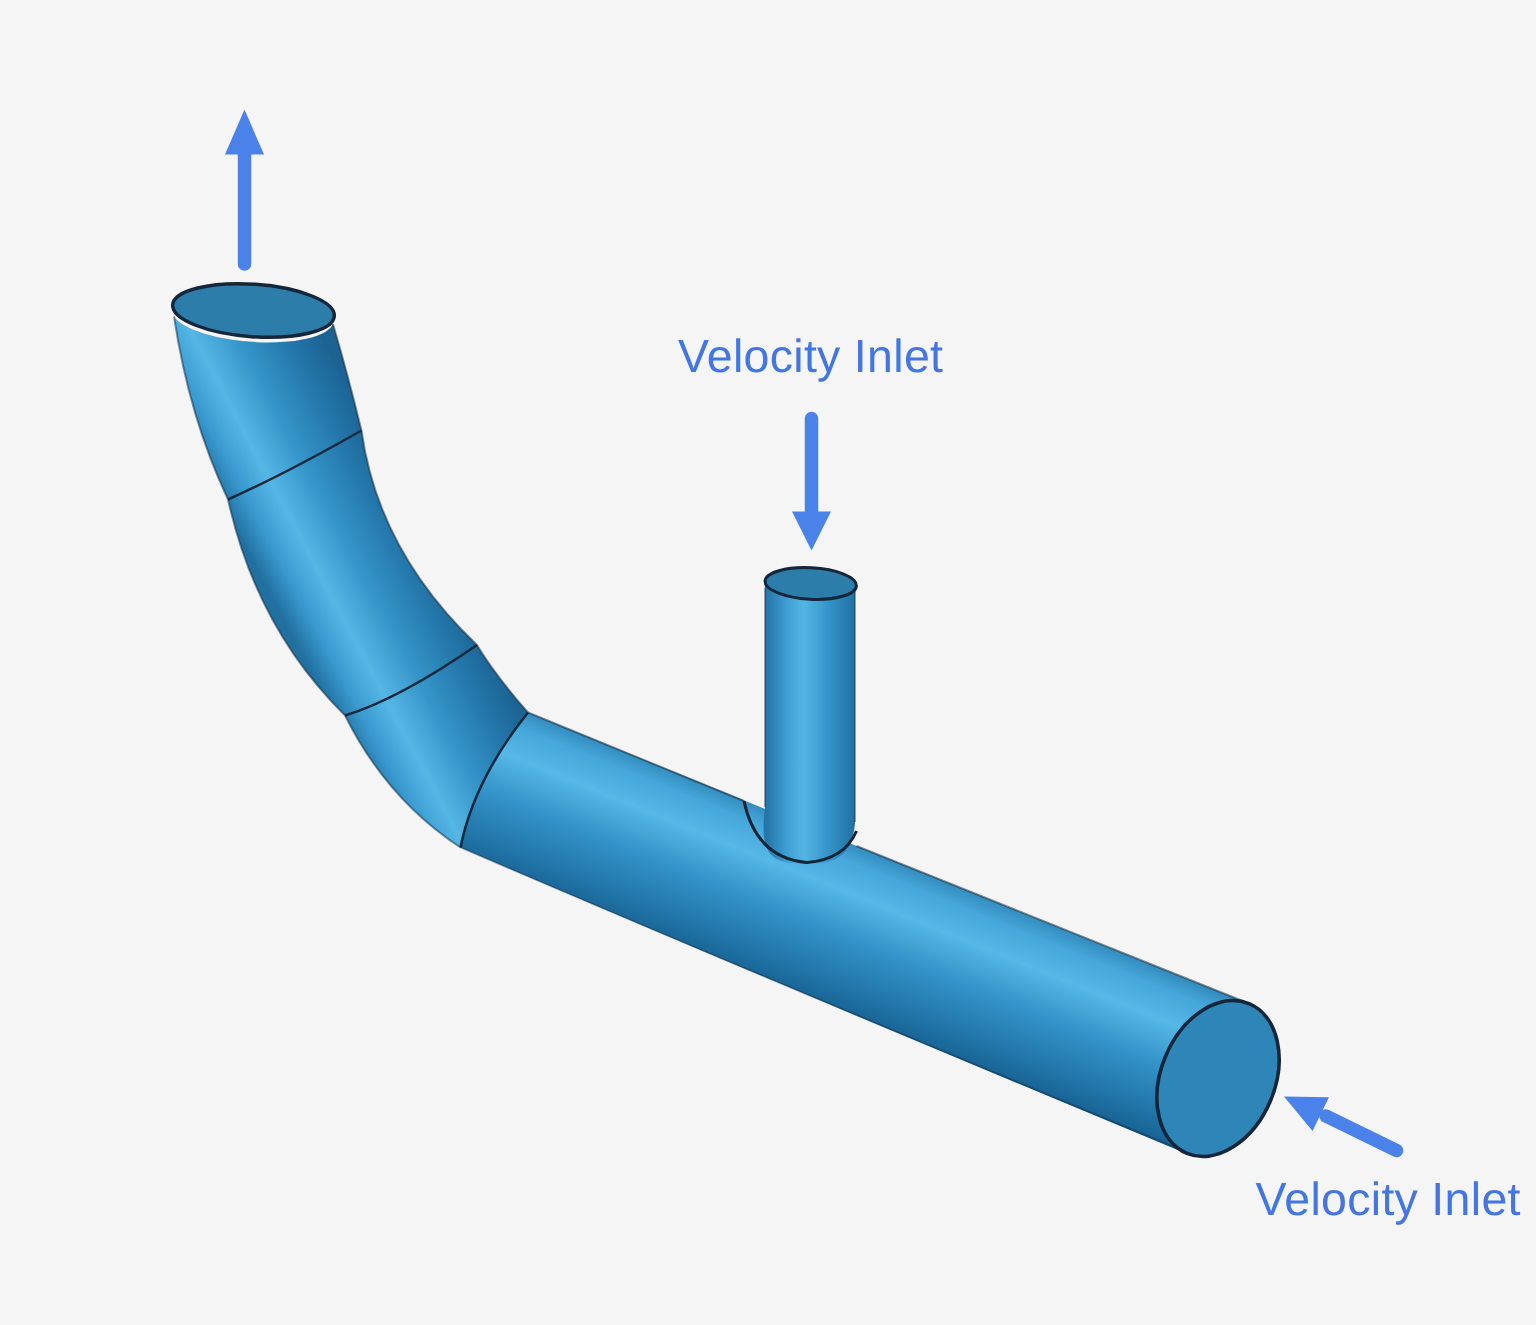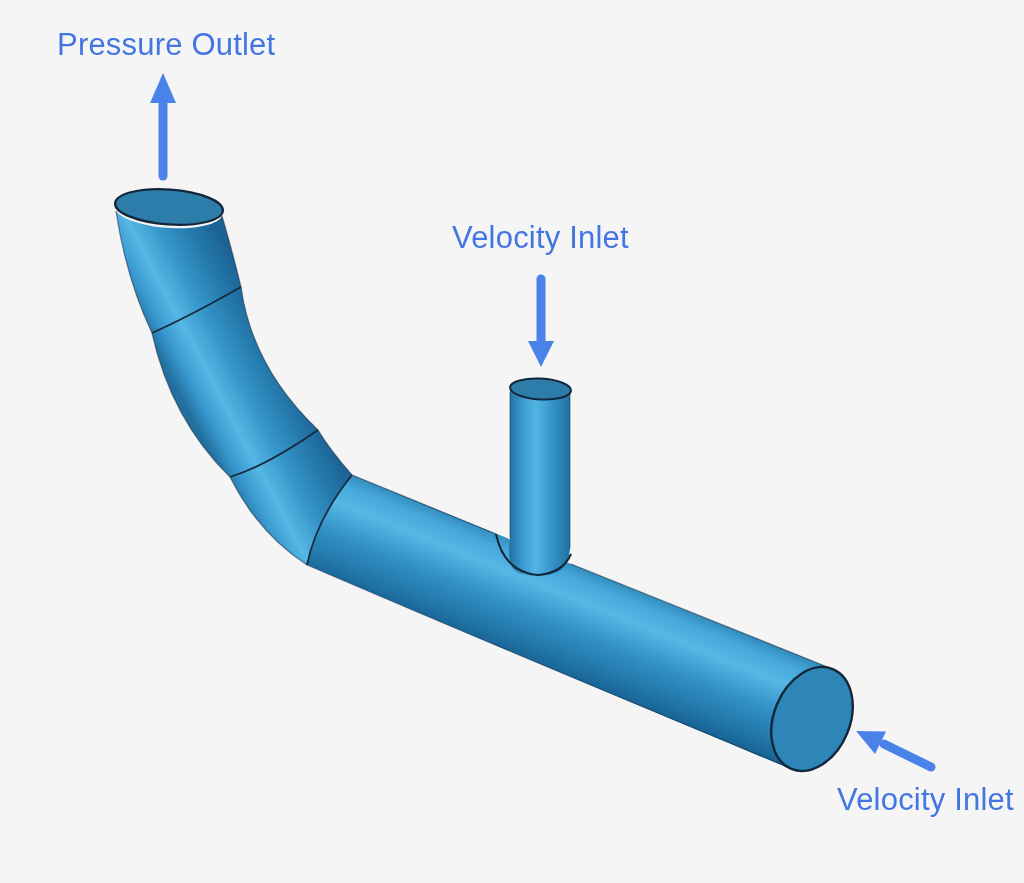--- a/index.html
+++ b/index.html
@@ -88,17 +88,16 @@
         <line x1="541" y1="279" x2="541" y2="343" stroke-width="9" stroke-linecap="round" stroke="#4b82e9"></line>
         <polygon points="541,367 528,341 554,341" fill="#4b82e9"></polygon>
       </g>
       <g>
         <line x1="931" y1="767" x2="884" y2="744" stroke-width="9" stroke-linecap="round" stroke="#4b82e9"></line>
         <polygon points="856,731 886,731.5 875,754" fill="#4b82e9"></polygon>
       </g>
     </g>
   </svg>
 
-  <div class="label label-pressure-outlet">Pressure Outlet</div>
   <div class="label label-velocity-inlet-branch">Velocity Inlet</div>
   <div class="label label-velocity-inlet-main">Velocity Inlet</div>
 
 </div>
 
 </body></html>

